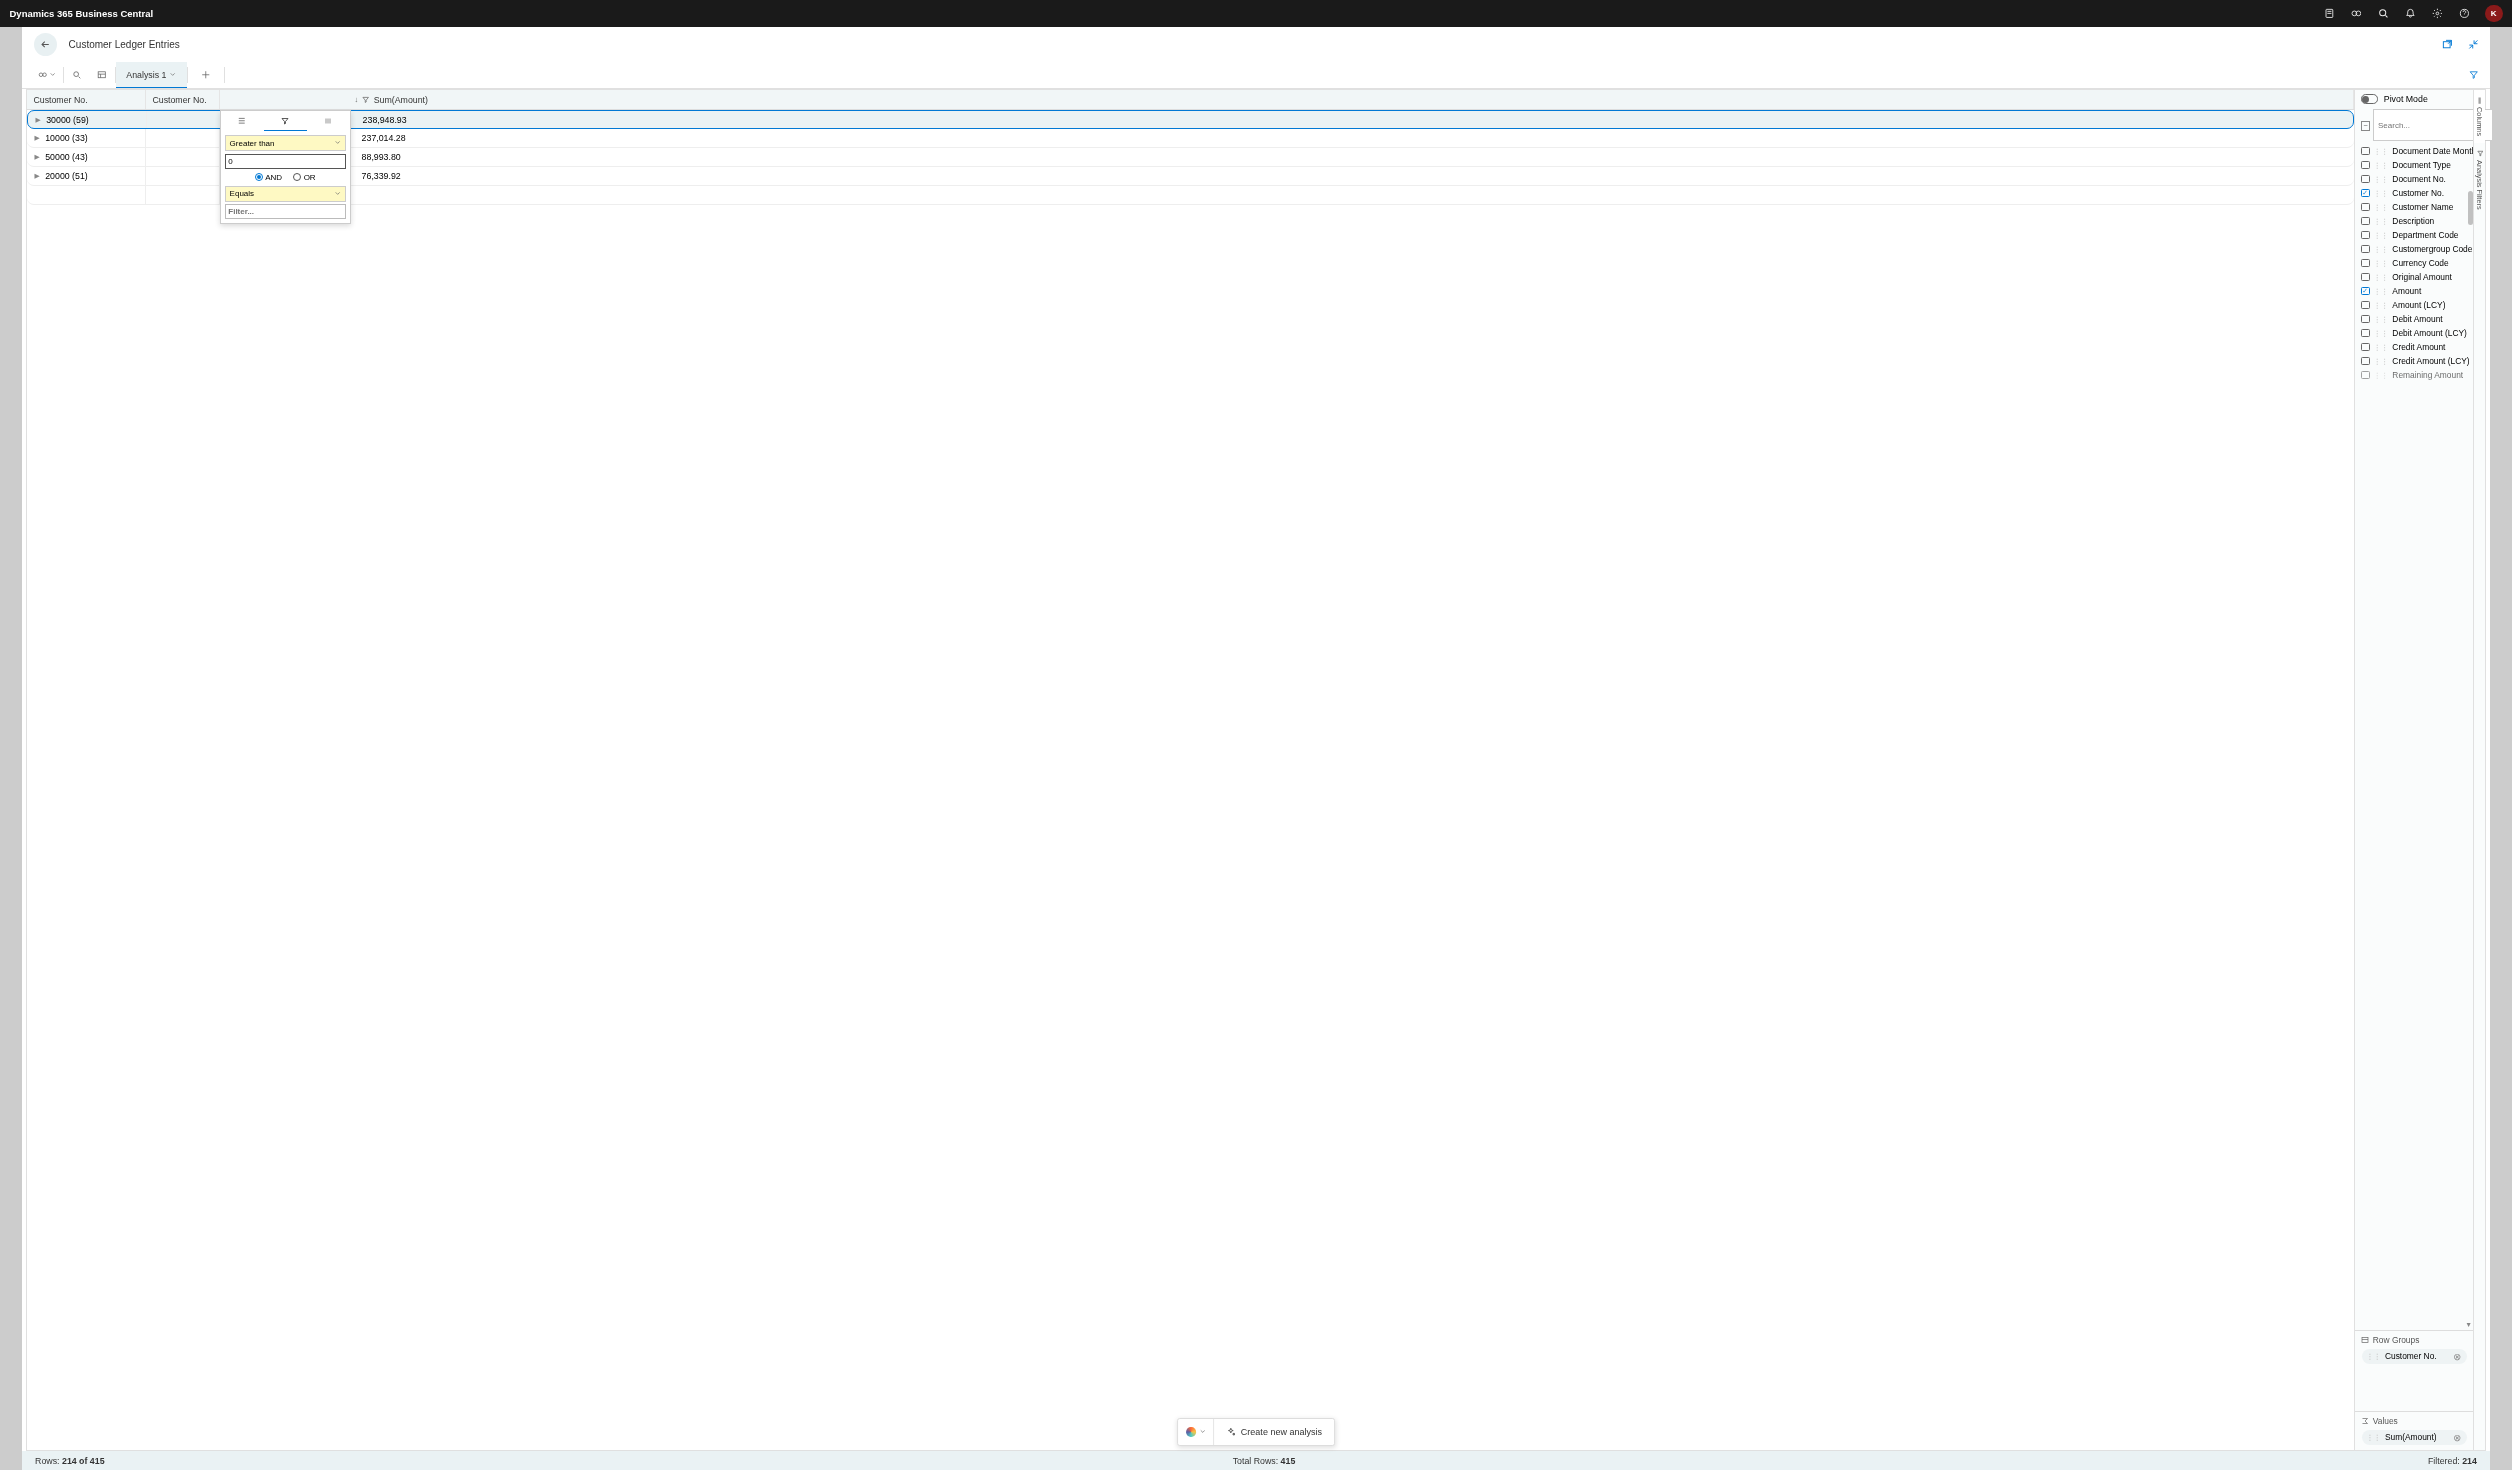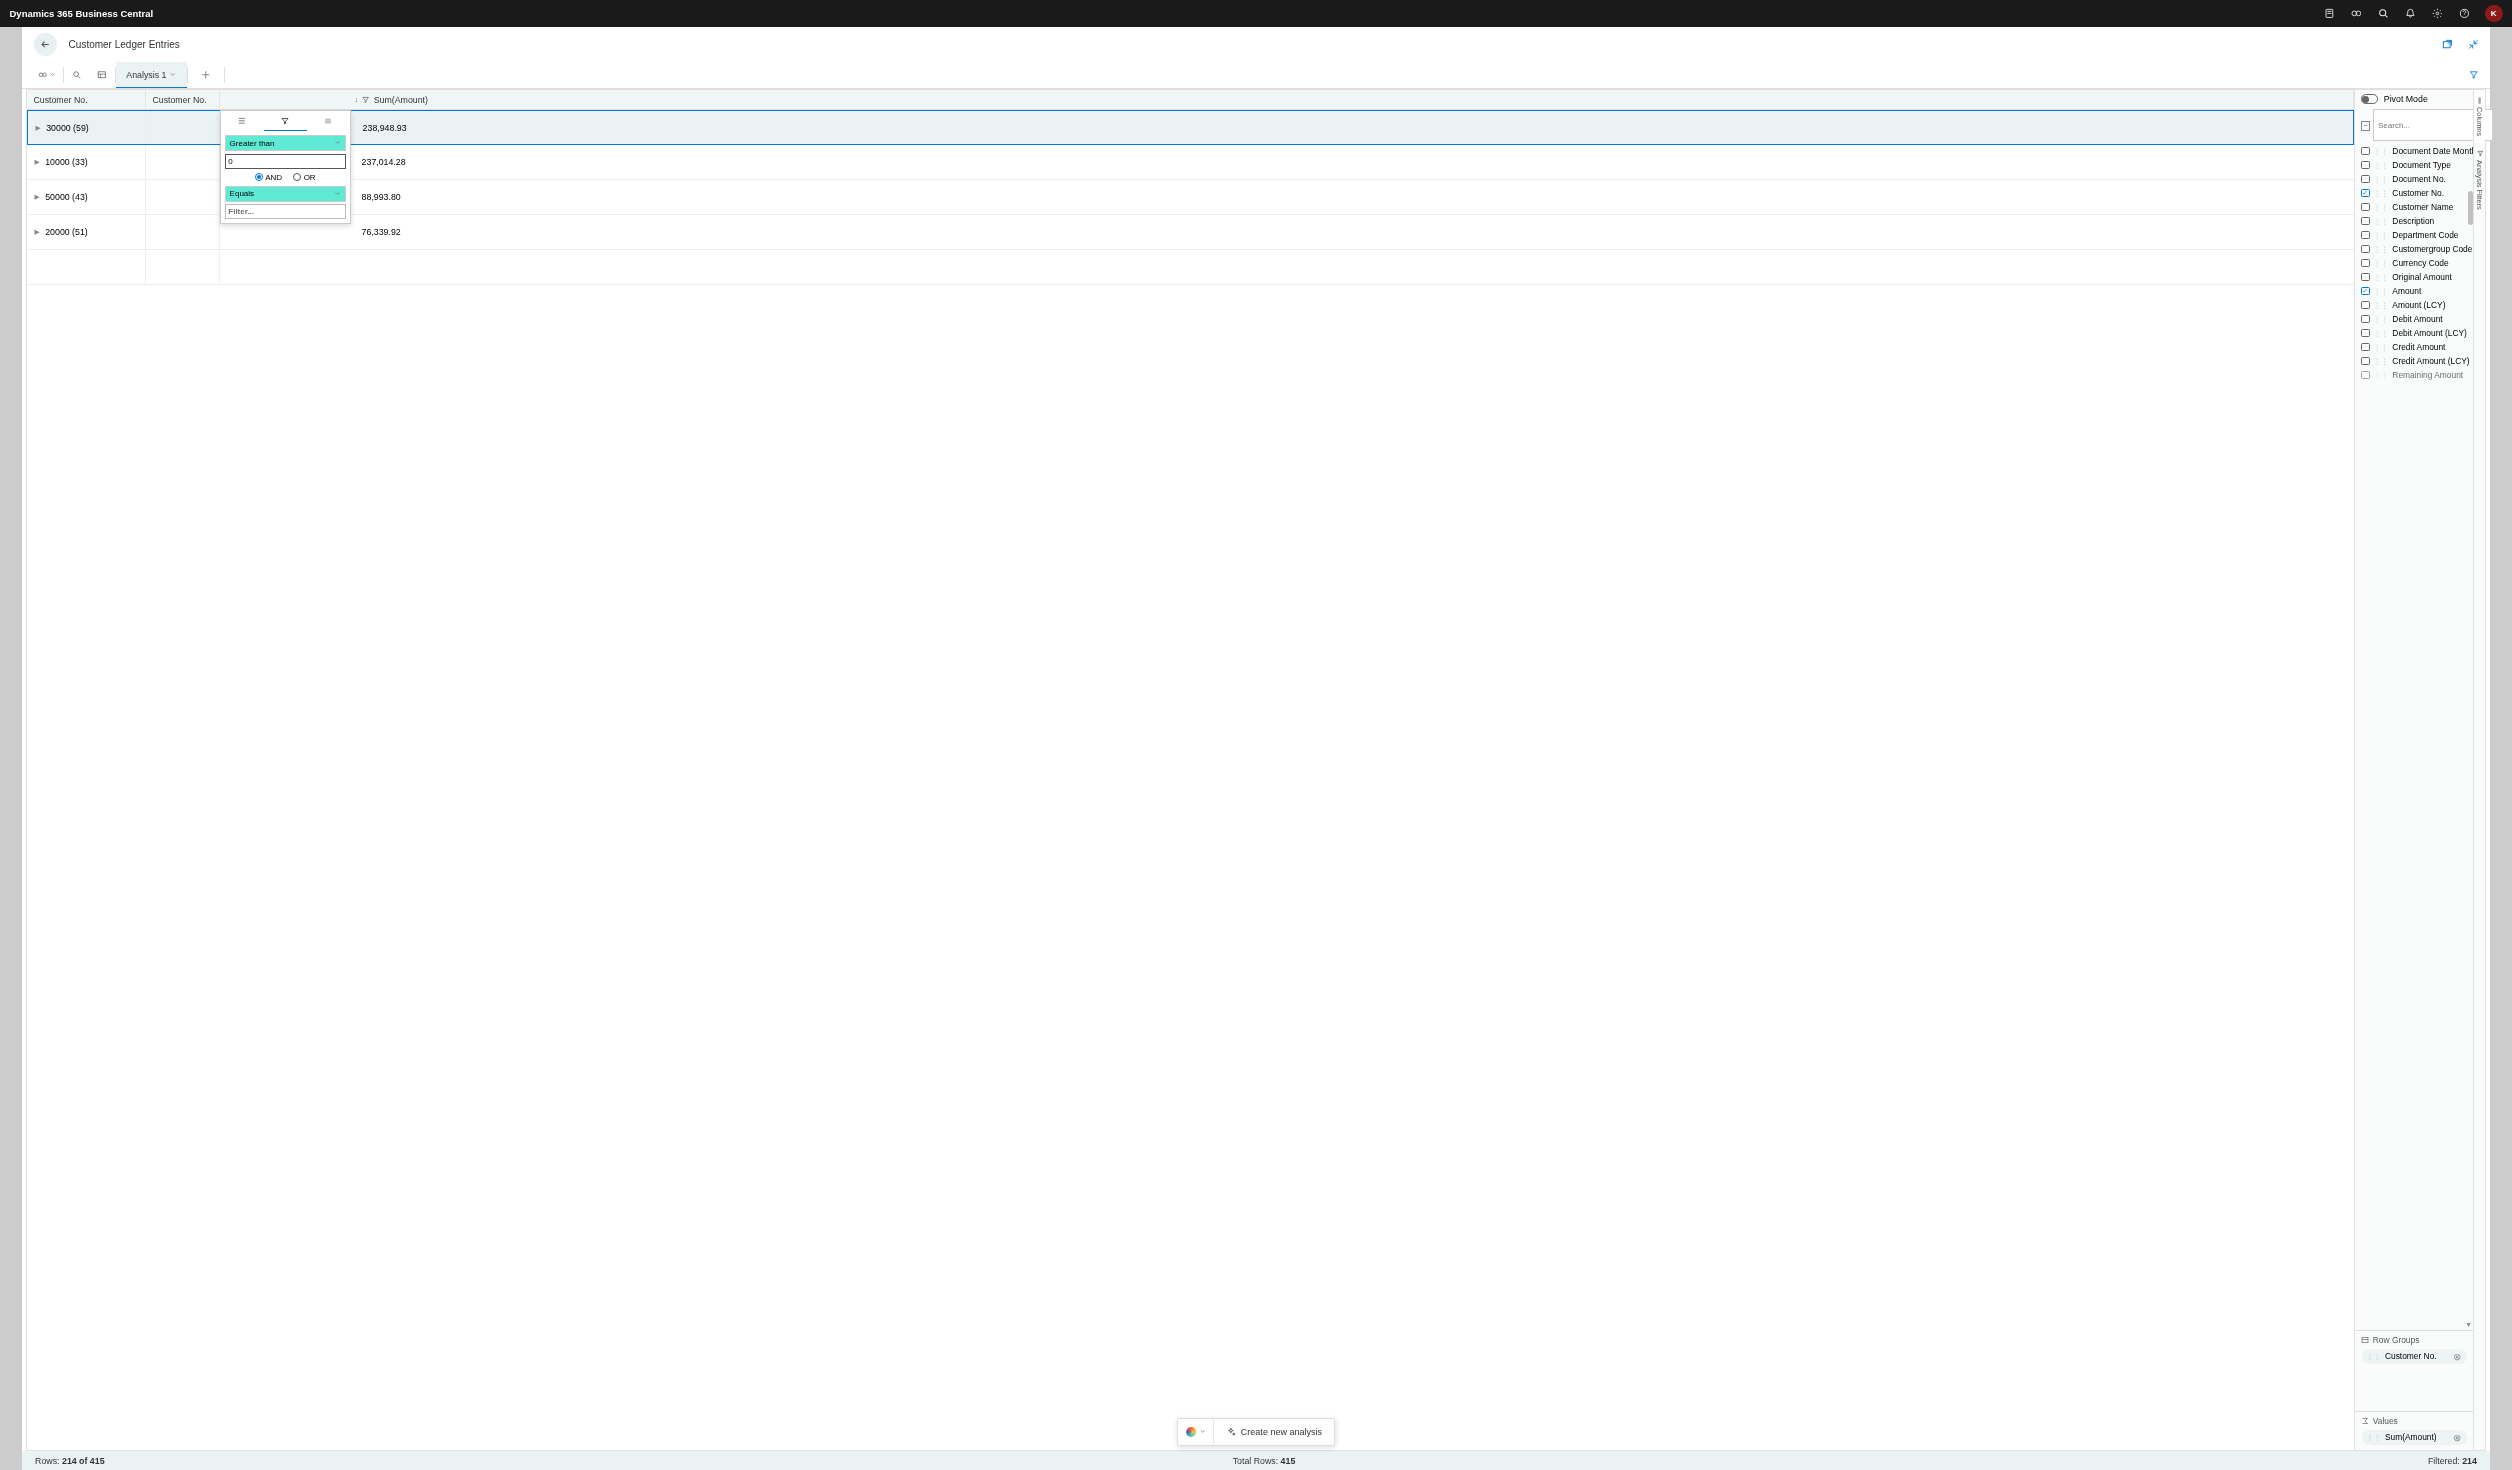--- a/index.html
+++ b/index.html
@@ -37,35 +37,35 @@
   
   .grid { flex: 1; display: flex; flex-direction: column; position:relative; }
   .grid-header { height: 20px; background: #f1f6f7; border-bottom: 0.7px solid #ddd; display: flex; font-size: 8.8px; color:#333; }
   .gh-cell { display: flex; align-items:center; padding: 0 6.8px; border-right: 0.7px solid #e5e5e5; }
   .gh-group { width: 119px; }
   .gh-col1 { width: 74px; position:relative; }
   .gh-amount { flex:1; gap: 4px; }
   .sort-icon, .filter-icon-sm { font-size: 7.4px; color:#666; }
 
   .grid-body { flex:1; overflow:auto; background:#fff; }
-  .row { height: 35px; display:flex; align-items:center; font-size: 8.8px; border-bottom: 0.7px solid #eee; }
+  .row { height: 19px; display:flex; align-items:center; font-size: 8.8px; border-bottom: 0.7px solid #eee; border-radius: 7px; }
   .row:first-child { background: #eaf2f4; border: 0.7px solid #0078d4; }
   .row-group { width: 119px; padding-left: 8px; display:flex; align-items:center; gap: 5.4px; border-right: 0.7px solid #eee; height:100%; }
   .chev { color:#888; font-size: 6.8px; }
   .row-col1 { width: 74px; border-right: 0.7px solid #eee; height:100%; }
   .row-amt { flex:1; text-align: left; padding-left: 142px; padding-right: 6.8px; }
   .total-row { font-weight: normal; }
 
   
   .filter-popup { position:absolute; top: 20px; left: 193px; width: 131px; background:#fff; border: 0.7px solid #ccc; box-shadow: 0 2.7px 5.4px rgba(0,0,0,.15); z-index: 20; padding-bottom: 4px; }
   .fp-tabs { display:flex; height: 20px; }
   .fp-tab { flex:1; display:flex; align-items:center; justify-content:center; cursor:pointer; color:#666; }
   .fp-tab.sel { border-bottom: 1.4px solid #0078d4; color:#333; }
   .fp-body { padding: 4px 4px 0; font-size: 8px; }
-  .fp-select { width:100%; height: 16px; border:0.7px solid #ccc; font-size:8px; padding: 0 4px; display:flex; align-items:center; justify-content:space-between; background:#5eead4; cursor:pointer; margin-bottom:2.7px; }
+  .fp-select { width:100%; height: 16px; border:0.7px solid #ccc; font-size:8px; padding: 0 4px; display:flex; align-items:center; justify-content:space-between; background:#fef9c3; cursor:pointer; margin-bottom:2.7px; }
   .fp-input { width:100%; height:15px; border:0.7px solid #555; font-size:8px; padding: 0 2.7px; }
   .fp-input-light { border-color:#bbb; color:#888;font-weight:bold; }
   .fp-radios { display:flex; justify-content:center; gap: 10.8px; padding: 4px 0; font-size:8px; }
   .radio { display:flex; gap:2.7px; cursor:pointer; }
   .rcircle { width:8px; height:8px; border-radius:50%; border: 1px solid #555; display:flex; align-items:center; justify-content:center; }
   .rcircle.sel::after { content:""; width:4px; height:4px; border-radius:50%; background:#0078d4; border-color:#0078d4; }
   .rcircle.sel { border-color:#0078d4; }
 
   
   .side-panel { width: 119px; border-left: 0.7px solid #e0e0e0; display:flex; flex-direction:column; font-size:8.8px; background:#fafcfc; }

